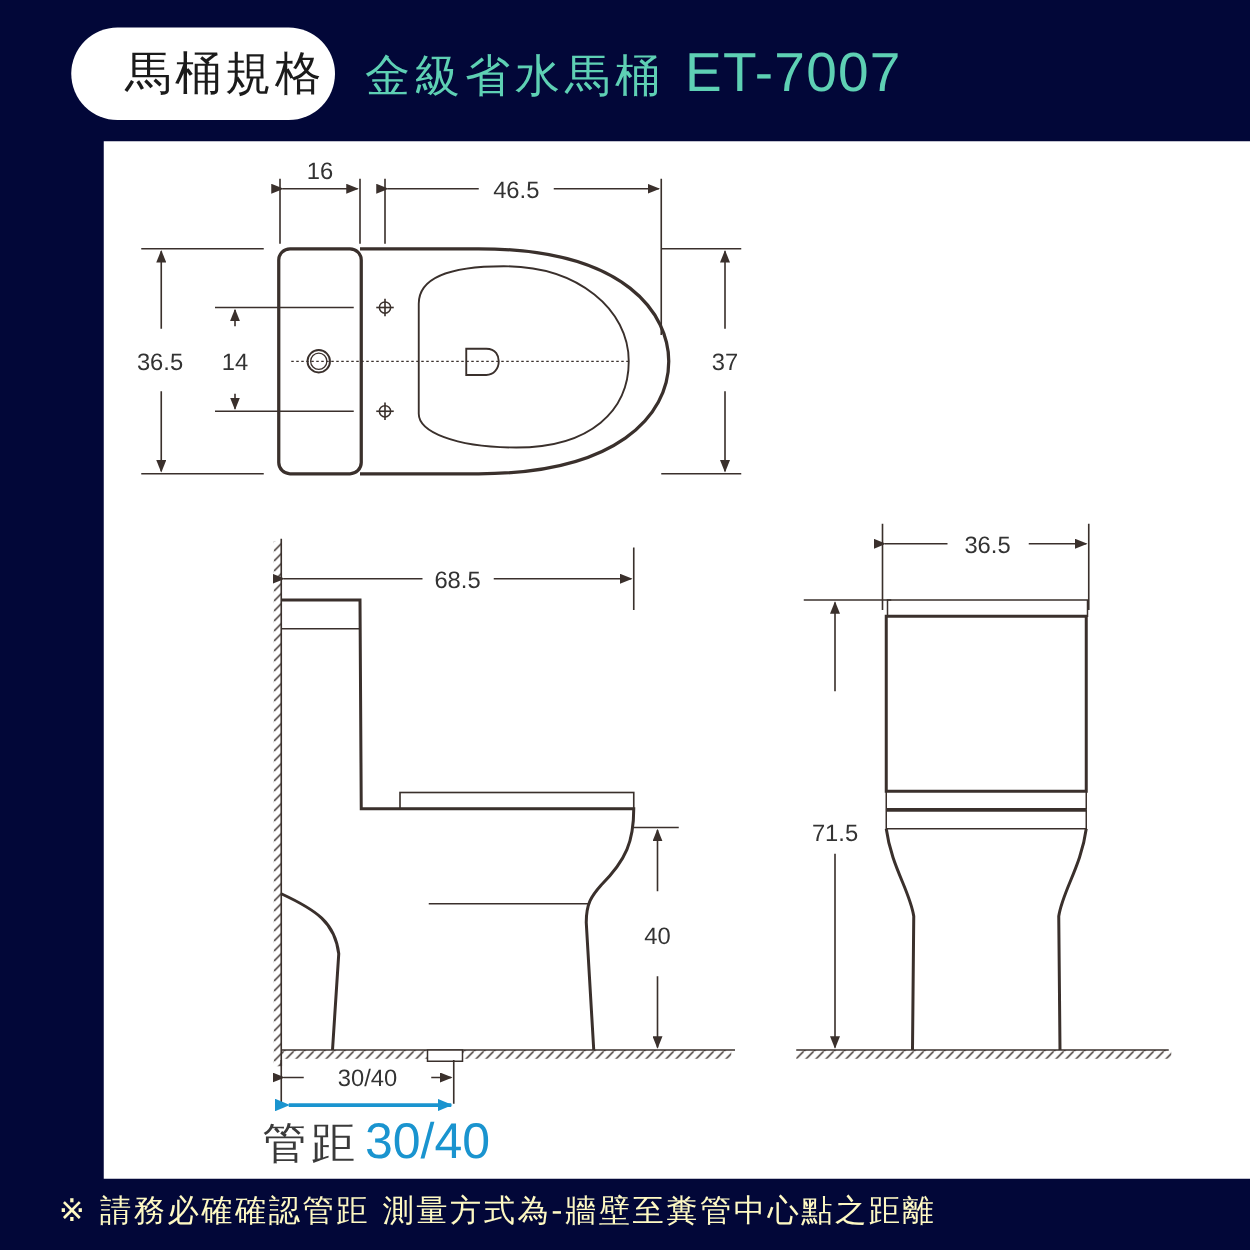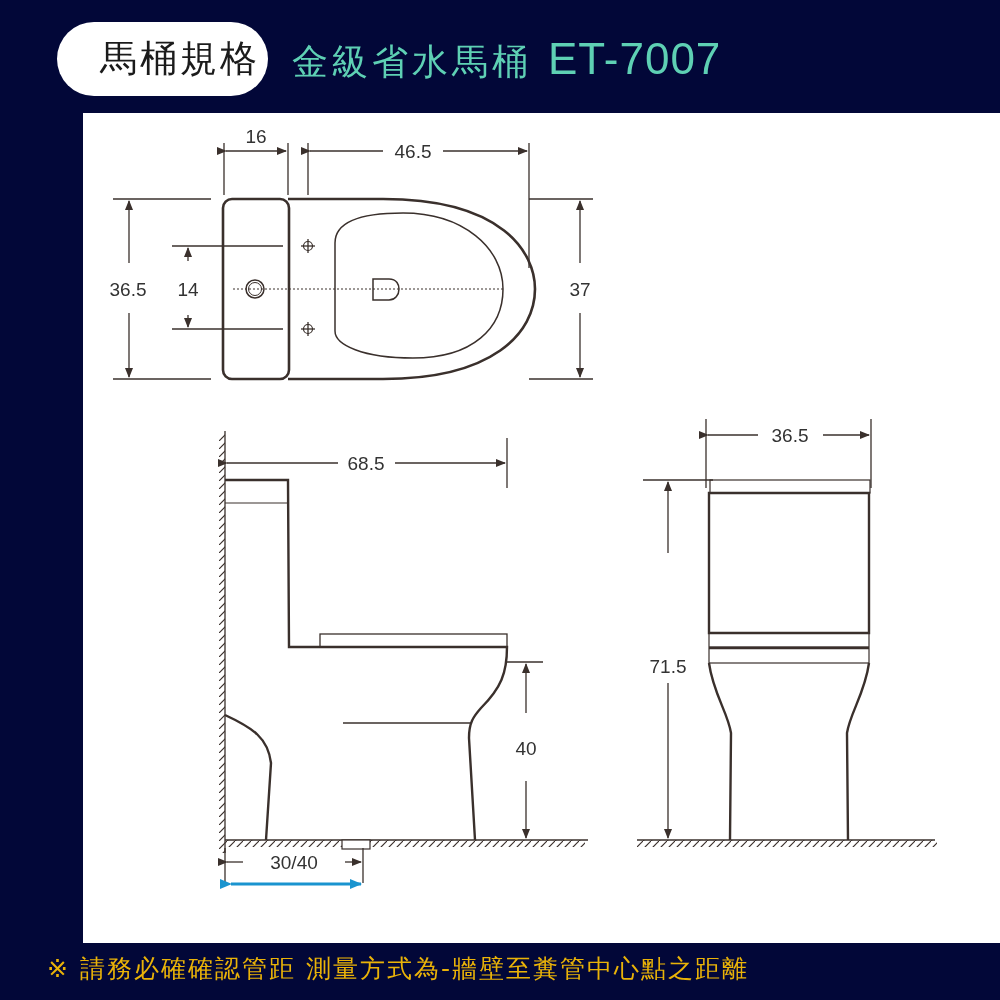--- a/index.html
+++ b/index.html
@@ -4,21 +4,21 @@
 <style>
   html, body { margin: 0; padding: 0; }
   body { width: 1000px; height: 1000px; background: #020738; position: relative; overflow: hidden; font-family: "DejaVu Sans", "Liberation Sans", sans-serif; }
   .pill { position: absolute; left: 57px; top: 22px; width: 211px; height: 74px; background: #ffffff; border-radius: 37px; display: flex; align-items: center; justify-content: center; }
   .pill span { font-size: 37px; color: #1b1b1b; letter-spacing: 3px; margin-left: 35px; }
   .subtitle { position: absolute; left: 292px; top: 34px; font-size: 36px; color: #5ed0b4; letter-spacing: 4px; white-space: nowrap; }
   .subtitle .model { font-family: "Liberation Sans", sans-serif; letter-spacing: 1px; margin-left: 16px; font-size: 44px; }
   .panel { position: absolute; left: 63px; top: 113px; width: 1000px; height: 830px; background: #ffffff; margin-left: 20px; }
   .panel svg { position: absolute; left: 0; top: 0; }
   .dim { font-family: "Liberation Sans", sans-serif; font-size: 19px; fill: #333; }
-  .footer { position: absolute; left: 0; top: 952px; width: 796px; text-align: center; font-size: 25px; color: #eab308; letter-spacing: 2px; }
+  .footer { position: absolute; left: 0; top: 952px; width: 796px; text-align: center; font-size: 25px; color: #fef9c3; letter-spacing: 2px; }
   .pipe-label { position: absolute; left: 127px; top: 778px; white-space: nowrap; }
   .pipe-label .zh { font-size: 35px; color: #3a3a3a; letter-spacing: 4px; }
   .pipe-label .val { font-family: "Liberation Sans", sans-serif; font-size: 40px; color: #1a94cf; margin-left: 4px; }
 </style>
 </head>
 <body>
 
 <div class="pill">
   <span>馬桶規格</span>
 </div>
@@ -140,15 +140,18 @@
       <line x1="626" y1="535" x2="786" y2="535" stroke-width="2.6"></line>
       <rect x="626" y="535" width="160" height="15" stroke-width="1.2"></rect>
       <path d="M626,550 C630,580 645,600 648,620 L647,727" stroke-width="2.4"></path>
       <path d="M786,550 C782,580 767,600 764,620 L765,727" stroke-width="2.4"></path>
     </g>
     <g>
       <text class="dim" x="707" y="329" text-anchor="middle">36.5</text>
       <text class="dim" x="585" y="560" text-anchor="middle">71.5</text>
     </g>
   </svg>
+  <div class="pipe-label">
+    <span class="zh">管距</span><span class="val">30/40</span>
+  </div>
 </div>
 
 <div class="footer">※ 請務必確確認管距 測量方式為-牆壁至糞管中心點之距離</div>
 
 </body></html>

